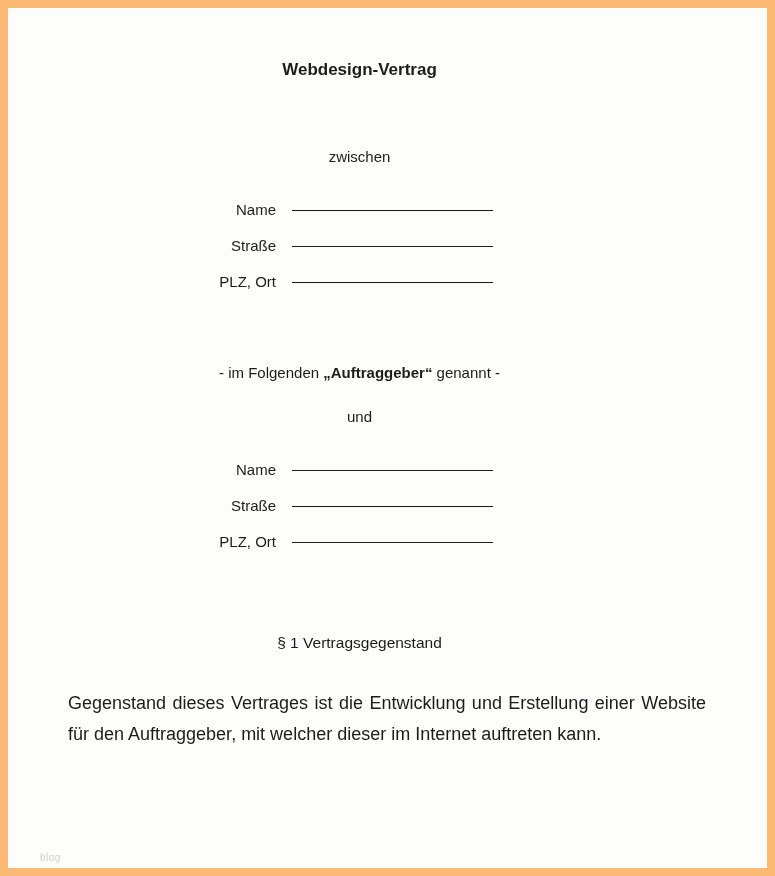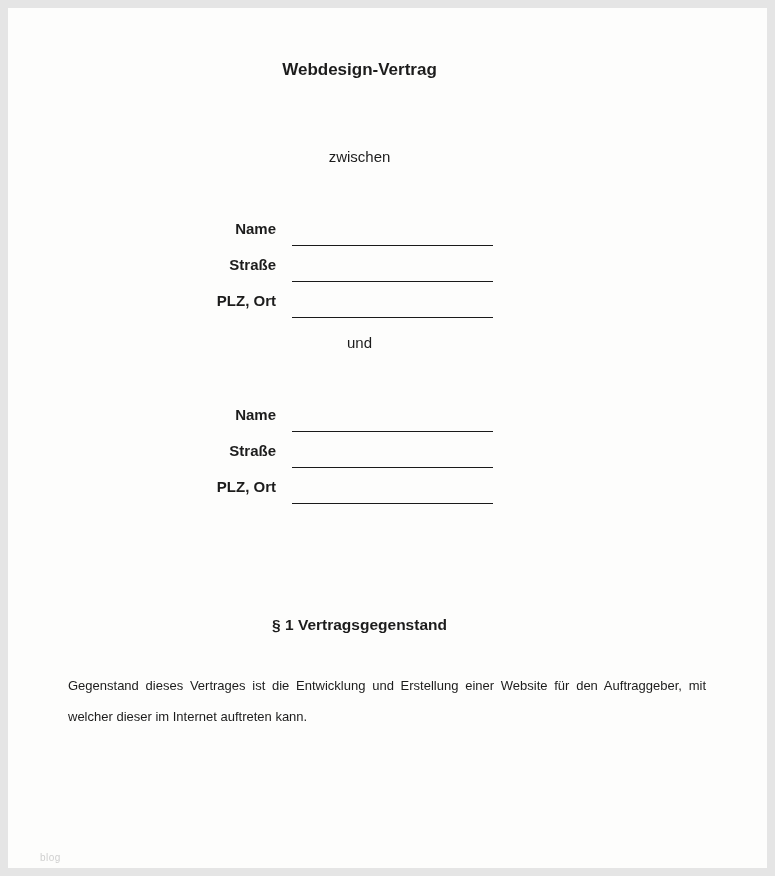--- a/index.html
+++ b/index.html
@@ -6,21 +6,21 @@
   html, body {
     width: 775px;
     height: 876px;
     overflow: hidden;
     font-family: "Liberation Sans", sans-serif;
     color: #1c1c1c;
   }
   .frame {
     width: 775px;
     height: 876px;
-    background: #e5e5e5;
+    background: #fdba74;
     position: relative;
   }
   .sheet {
     position: absolute;
     left: 8px;
     top: 8px;
     width: 759px;
     height: 860px;
     background: #fdfdfc;
     padding: 52px 61px 0 60px;
@@ -34,51 +34,50 @@
   }
   .title {
     font-size: 17px;
     font-weight: bold;
     line-height: 20px;
   }
   .between { margin-top: 67px; }
   .form { margin-top: 34px; }
   .form-row {
     display: flex;
-    align-items: flex-end;
+    align-items: flex-start;
     height: 36px;
-    font-weight: bold;
   }
   .lbl {
     width: 208px;
     text-align: right;
     font-size: 15px;
     flex: 0 0 208px;
   }
   .fill-line {
     width: 201px;
     height: 1px;
     background: #1a1a1a;
     margin-left: 16px;
     position: relative;
     top: 9px;
     flex: 0 0 201px;
   }
   .caption { margin-top: 54px; }
   .caption strong { font-weight: bold; }
   .and-line { margin-top: 24px; }
   .section-heading {
-    margin-top: 120px;
+    margin-top: 64px;
     font-size: 15.5px;
-    font-weight: bold;
+    font-weight: normal;
     line-height: 20px;
   }
   .body-paragraph {
     margin-top: 35px;
-    font-size: 13px;
+    font-size: 18px;
     line-height: 31px;
     text-align: justify;
   }
   .watermark {
     position: absolute;
     left: 32px;
     top: 844px;
     font-size: 10px;
     color: #cfcfcf;
     letter-spacing: 0.5px;
@@ -102,20 +101,23 @@
       <div class="form-row">
         <span class="lbl">Straße</span>
         <span class="fill-line"></span>
       </div>
       <div class="form-row">
         <span class="lbl">PLZ, Ort</span>
         <span class="fill-line"></span>
       </div>
     </div>
 
+    <div class="center-line caption">
+      <span>- im Folgenden </span><strong>„Auftraggeber“</strong><span> genannt -</span>
+    </div>
 
     <div class="center-line and-line">und</div>
 
     <div class="form">
       <div class="form-row">
         <span class="lbl">Name</span>
         <span class="fill-line"></span>
       </div>
       <div class="form-row">
         <span class="lbl">Straße</span>

